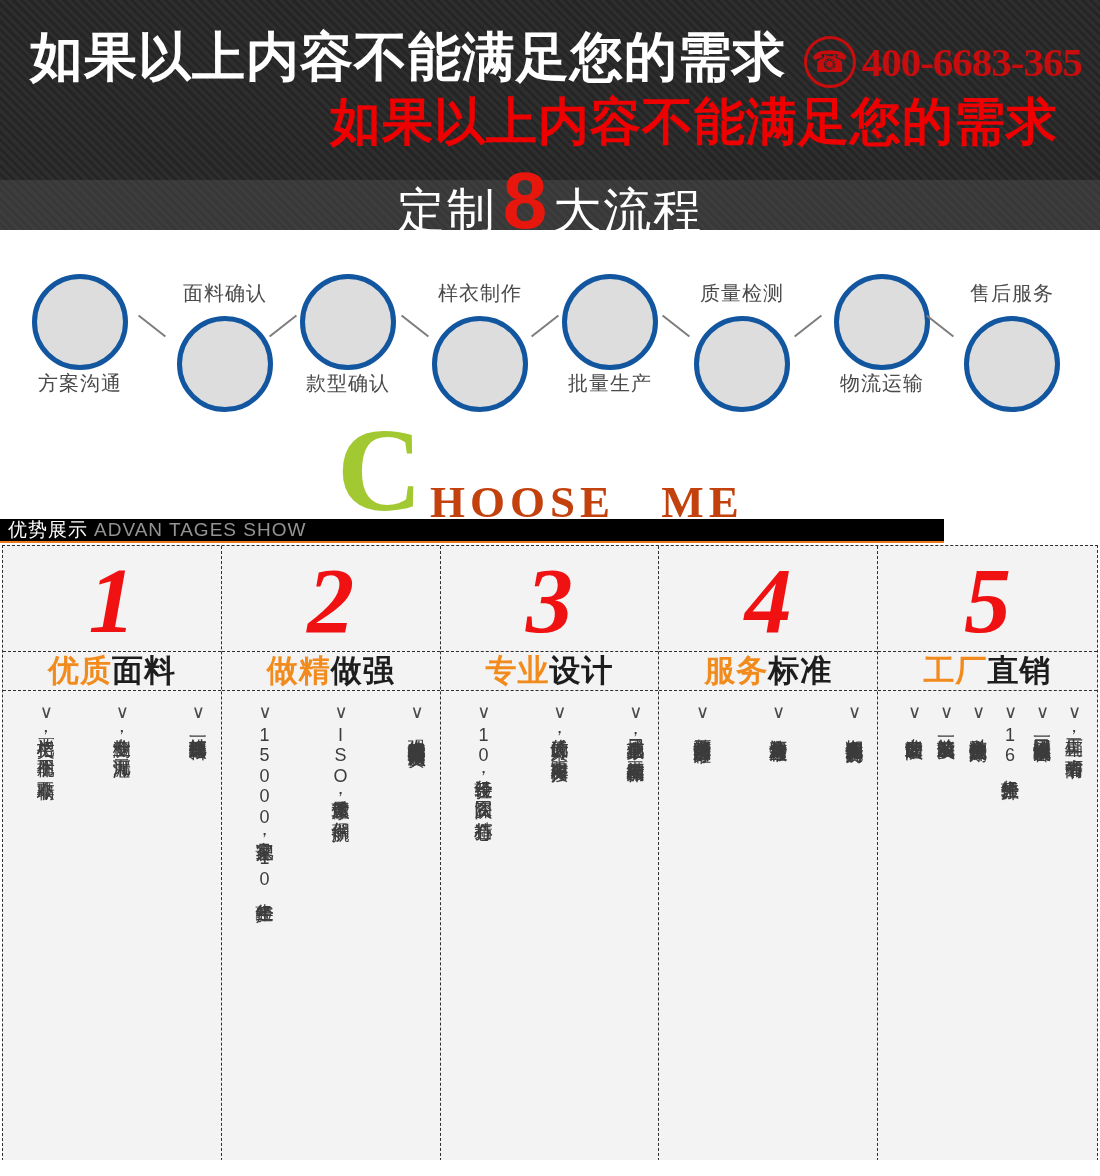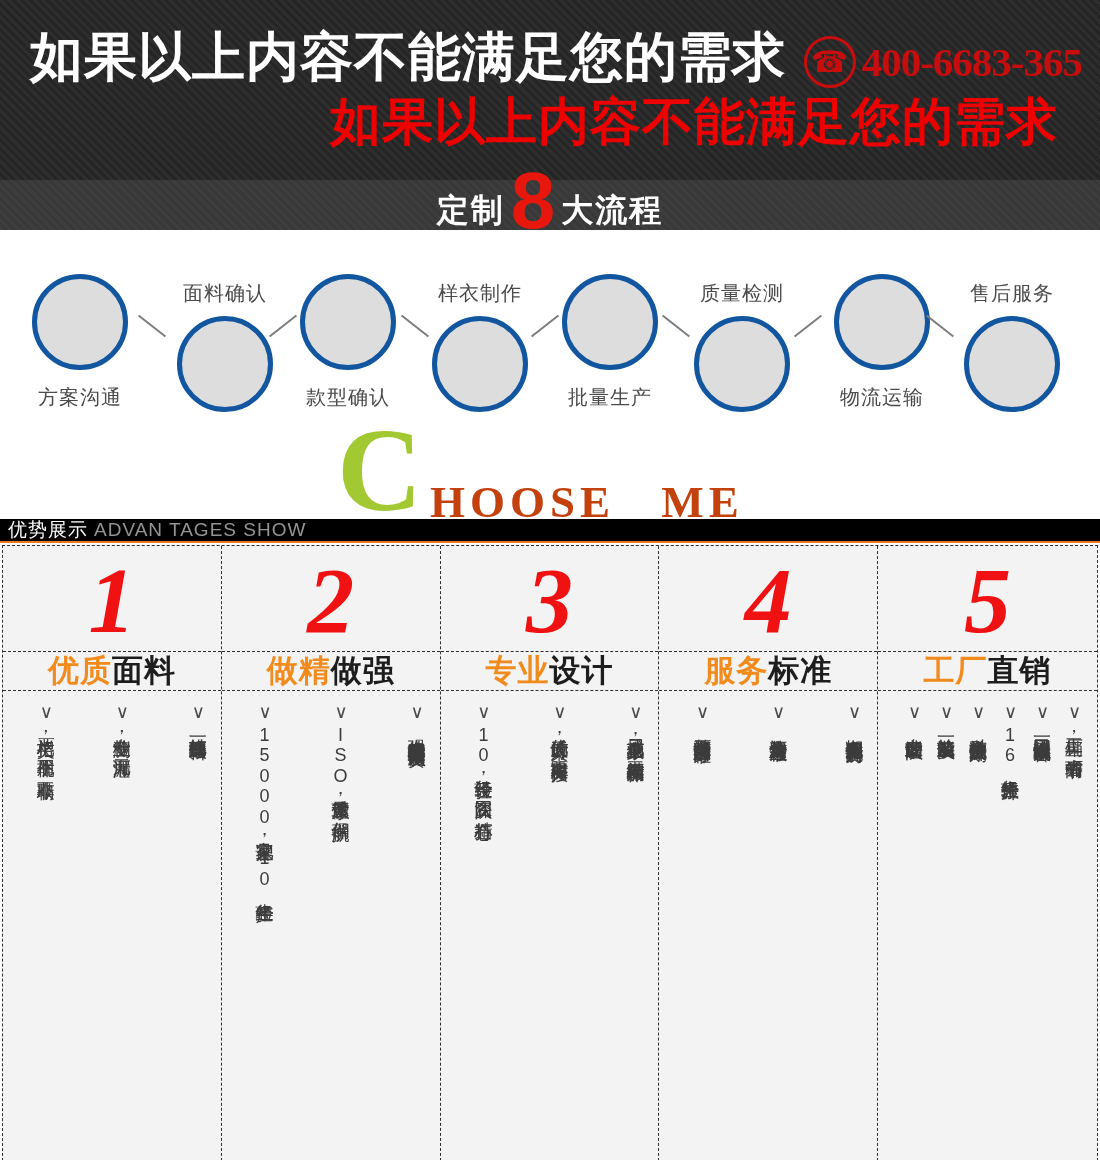--- a/index.html
+++ b/index.html
@@ -16,32 +16,32 @@
     display:flex;align-items:center;justify-content:center;color:#c70d0d;font-size:30px;line-height:1;}
   .phone-num{font-family:"Liberation Serif",serif;font-weight:bold;font-size:41px;
     color:#c70d0d;letter-spacing:-1px;white-space:nowrap;text-align:right;}
   .banner-line2{position:absolute;left:330px;top:88px;font-size:51px;font-weight:900;
     color:#ee0000;letter-spacing:1px;white-space:nowrap;}
 
   
   .process-title{position:absolute;left:0;top:180px;width:1100px;height:50px;
     background:repeating-linear-gradient(45deg,#3d3d3d 0 3px,#383838 3px 6px);
     display:flex;align-items:center;justify-content:center;}
-  .pt-prefix,.pt-suffix{color:#ffffff;font-size:32px;font-weight:700;letter-spacing:2px;margin-top:12px;}
+  .pt-prefix,.pt-suffix{color:#ffffff;font-size:48px;font-weight:400;letter-spacing:2px;margin-top:12px;}
   .pt-number{color:#e8170d;font-size:80px;font-weight:900;line-height:0;margin:0 6px;
     position:relative;top:-4px;font-family:"Liberation Sans",sans-serif;}
 
   
   .process{position:absolute;left:0;top:230px;width:1100px;height:200px;background:#ffffff;}
   .step{position:absolute;width:104px;text-align:center;}
   .step .circle{width:96px;height:96px;border:5px solid #1256a0;border-radius:50%;
     margin:0 auto;box-sizing:border-box;background:#ddd;overflow:hidden;}
   .step .step-label{font-size:20px;color:#4a4a4a;letter-spacing:1px;white-space:nowrap;}
   .label-below .circle{margin-top:44px;}
-  .label-below .step-label{margin-top:14px;}
+  .label-below .step-label{}
   .label-above .step-label{margin-top:50px;}
   .label-above .circle{margin-top:9px;}
   .step1{left:28px;}  .step2{left:173px;} .step3{left:296px;} .step4{left:428px;}
   .step5{left:558px;} .step6{left:690px;} .step7{left:830px;} .step8{left:960px;}
   .connector{position:absolute;width:34px;height:2px;background:#7c7c7c;top:95px;}
   .con-down{transform:rotate(38deg);}
   .con-up{transform:rotate(-38deg);}
 
   
   .photo-consultant-woman-headset{background:linear-gradient(135deg,#eaf2f8 0%,#cfe2f0 35%,#f3e0d2 65%,#e9c5ab 100%);}
@@ -56,21 +56,21 @@
   
   .choose{position:absolute;left:0;top:430px;width:1100px;height:89px;background:#ffffff;}
   .choose-c{position:absolute;left:337px;top:-4px;font-family:"Liberation Serif",serif;
     font-weight:bold;font-size:118px;line-height:90px;color:#a2c832;}
   .choose-cn{position:absolute;left:430px;top:4px;font-family:"Liberation Serif",serif;
     font-weight:bold;font-size:40px;color:#141414;letter-spacing:1px;white-space:nowrap;}
   .choose-en{position:absolute;left:430px;top:46px;font-family:Liberation Serif, serif;
     font-weight:bold;font-size:45px;color:#c2410c;letter-spacing:5px;word-spacing:30px;white-space:nowrap;text-align:right;}
 
   
-  .adv-bar{position:absolute;left:0;top:519px;width:1100px;height:22px;background:#000000;
+  .adv-bar{position:absolute;left:0;top:519px;width:944px;height:22px;background:#000000;
     border-bottom:2px solid #e8791c;display:flex;align-items:center;}
   .adv-cn{color:#ffffff;font-size:19px;margin-left:8px;letter-spacing:1px;}
   .adv-en{color:#949494;font-size:19px;margin-left:6px;letter-spacing:1px;}
 
   
   .reasons{position:absolute;left:2px;top:545px;width:1094px;height:615px;background:#f3f3f3;
     border-top:1px dashed #2e2e2e;border-left:1px dashed #2e2e2e;border-right:1px dashed #2e2e2e;
     display:grid;grid-template-columns:repeat(5,1fr);}
   .reason-col{border-right:1px dashed #2e2e2e;display:flex;flex-direction:column;min-width:0;}
   .reason-col:last-child{border-right:none;}

